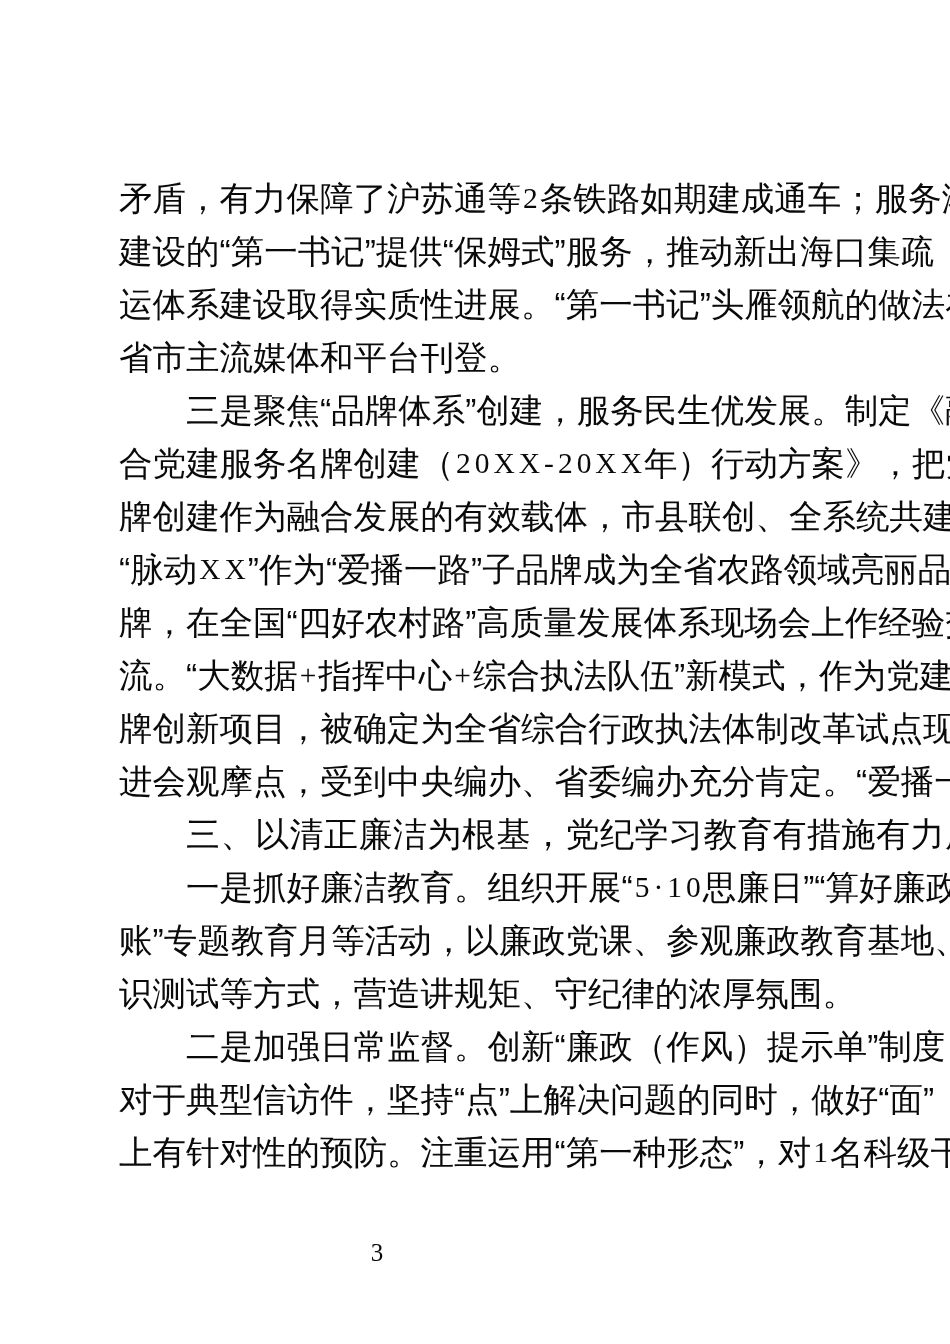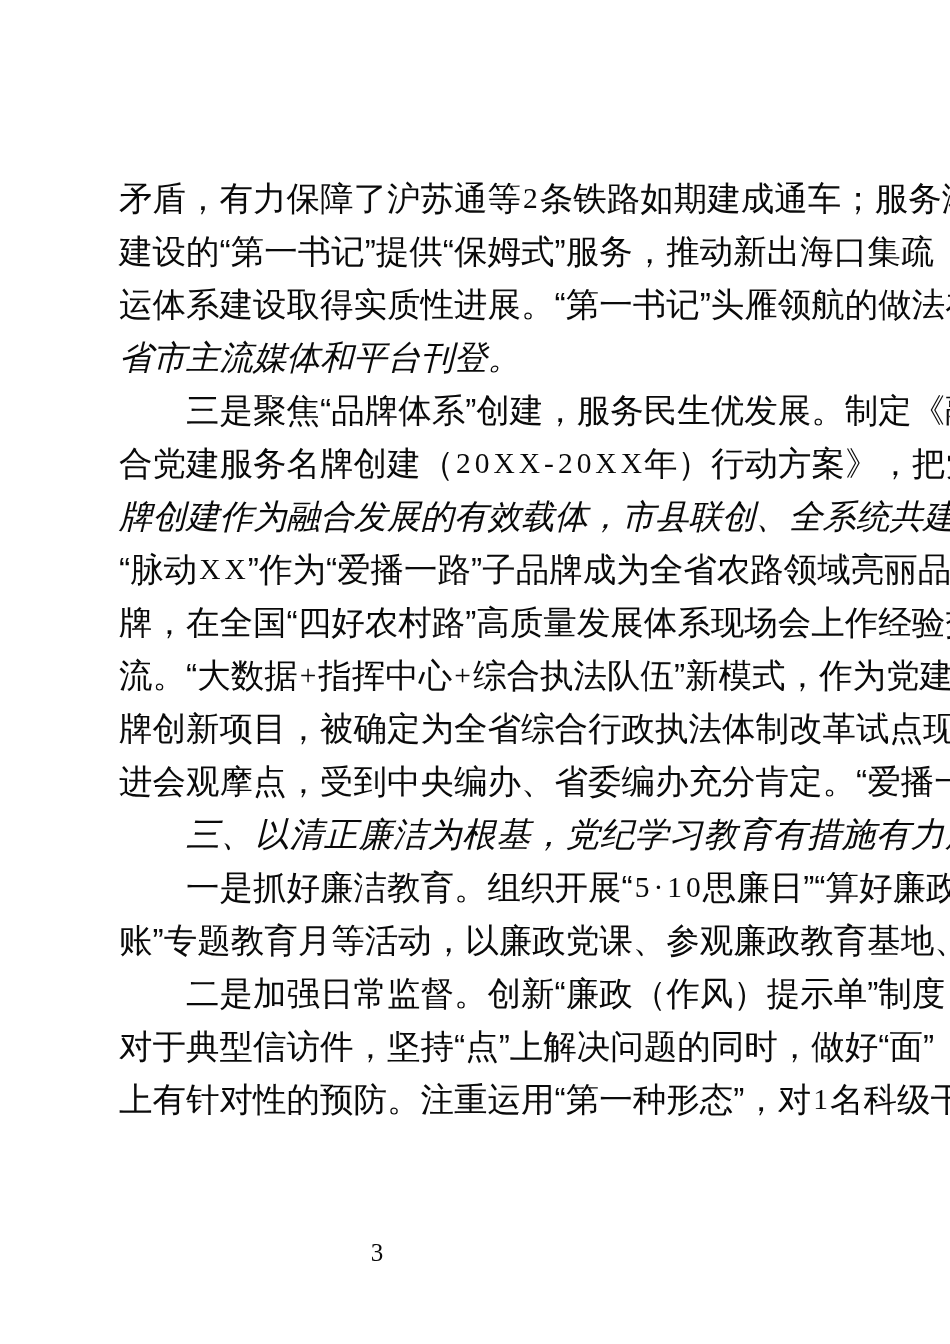--- a/index.html
+++ b/index.html
@@ -59,21 +59,20 @@
     width: 700px;
   }
   .line.justify > span {
     display: inline-block;
   }
 
   
   .line.last {
     display: block;
     width: auto;
-    font-style: italic;
   }
 
   
   .line.indent {
     padding-left: 67px;
     width: 633px;
   }
   .line.indent.last {
     padding-left: 67px;
     width: auto;
@@ -497,20 +496,21 @@
             <span>观</span>
             <span>廉</span>
             <span>政</span>
             <span>教</span>
             <span>育</span>
             <span>基</span>
             <span>地</span>
             <span>、</span>
           </span>
       </span>
+      <span class="line last">识测试等方式，营造讲规矩、守纪律的浓厚氛围。</span>
     </div>
 
     <div class="para">
       <span class="line justify indent">
         <span style="display: flex; justify-content: space-between; width: 633px;">
             <span>二</span>
             <span>是</span>
             <span>加</span>
             <span>强</span>
             <span>日</span>

